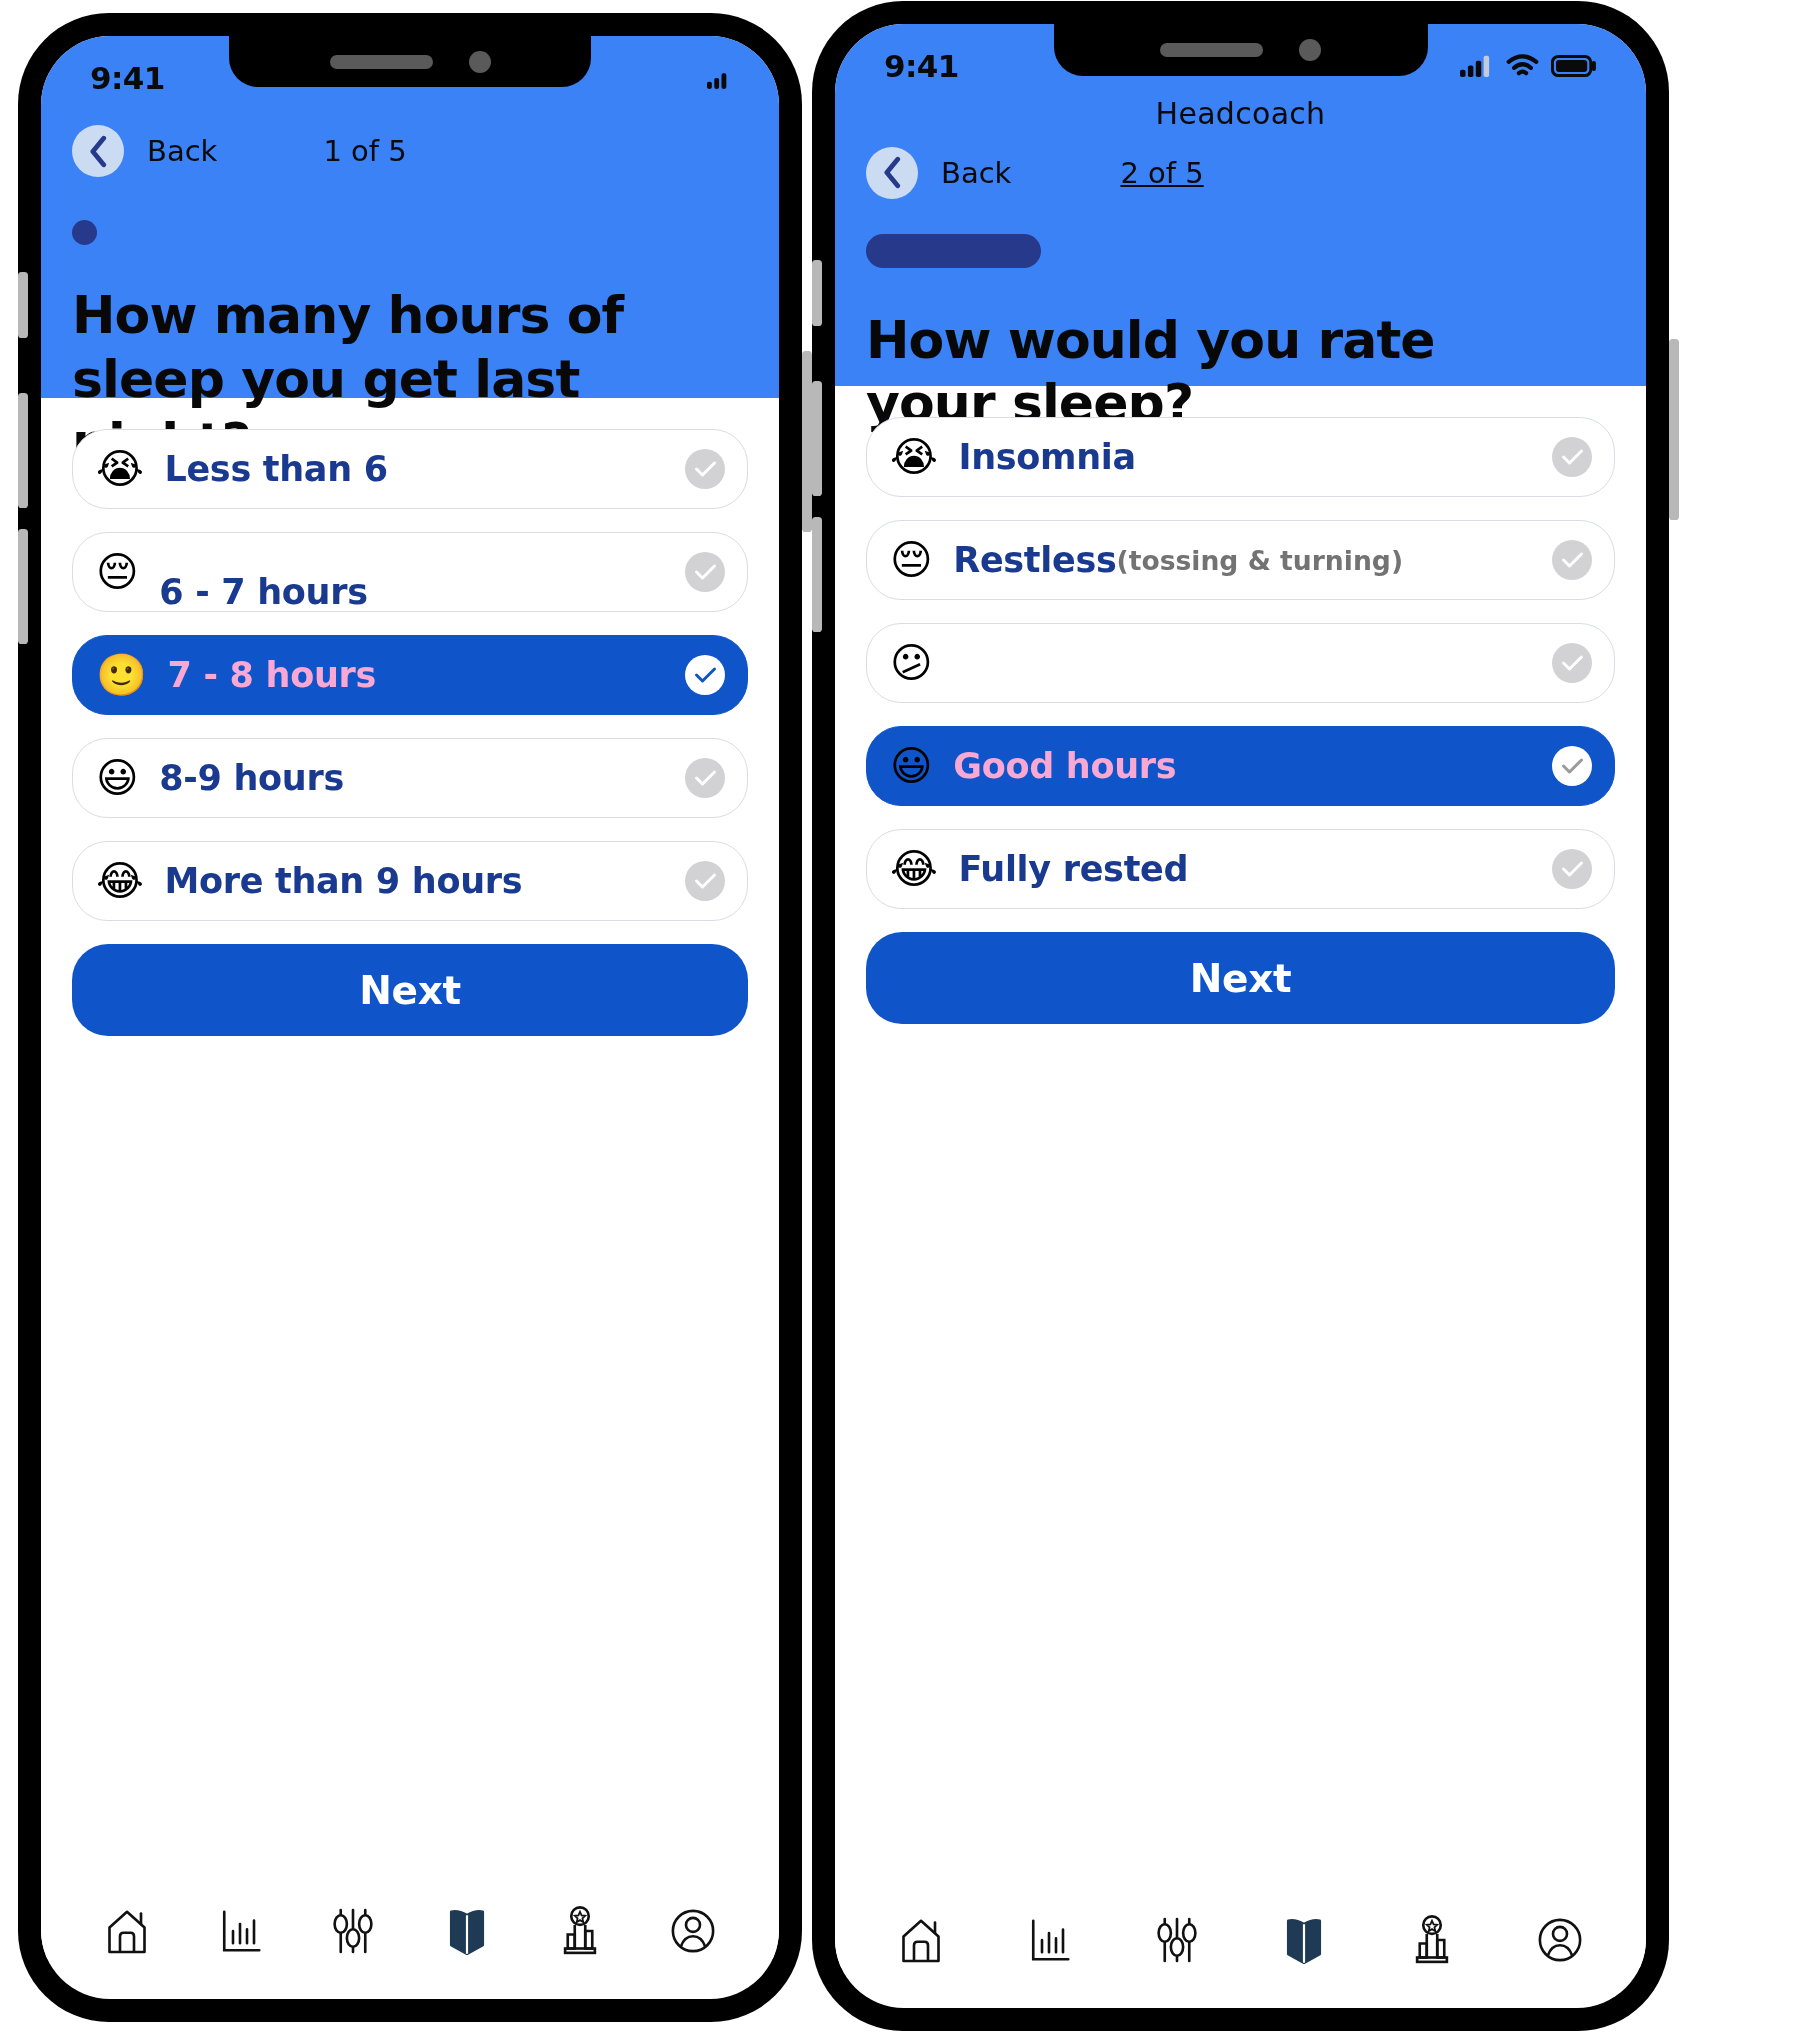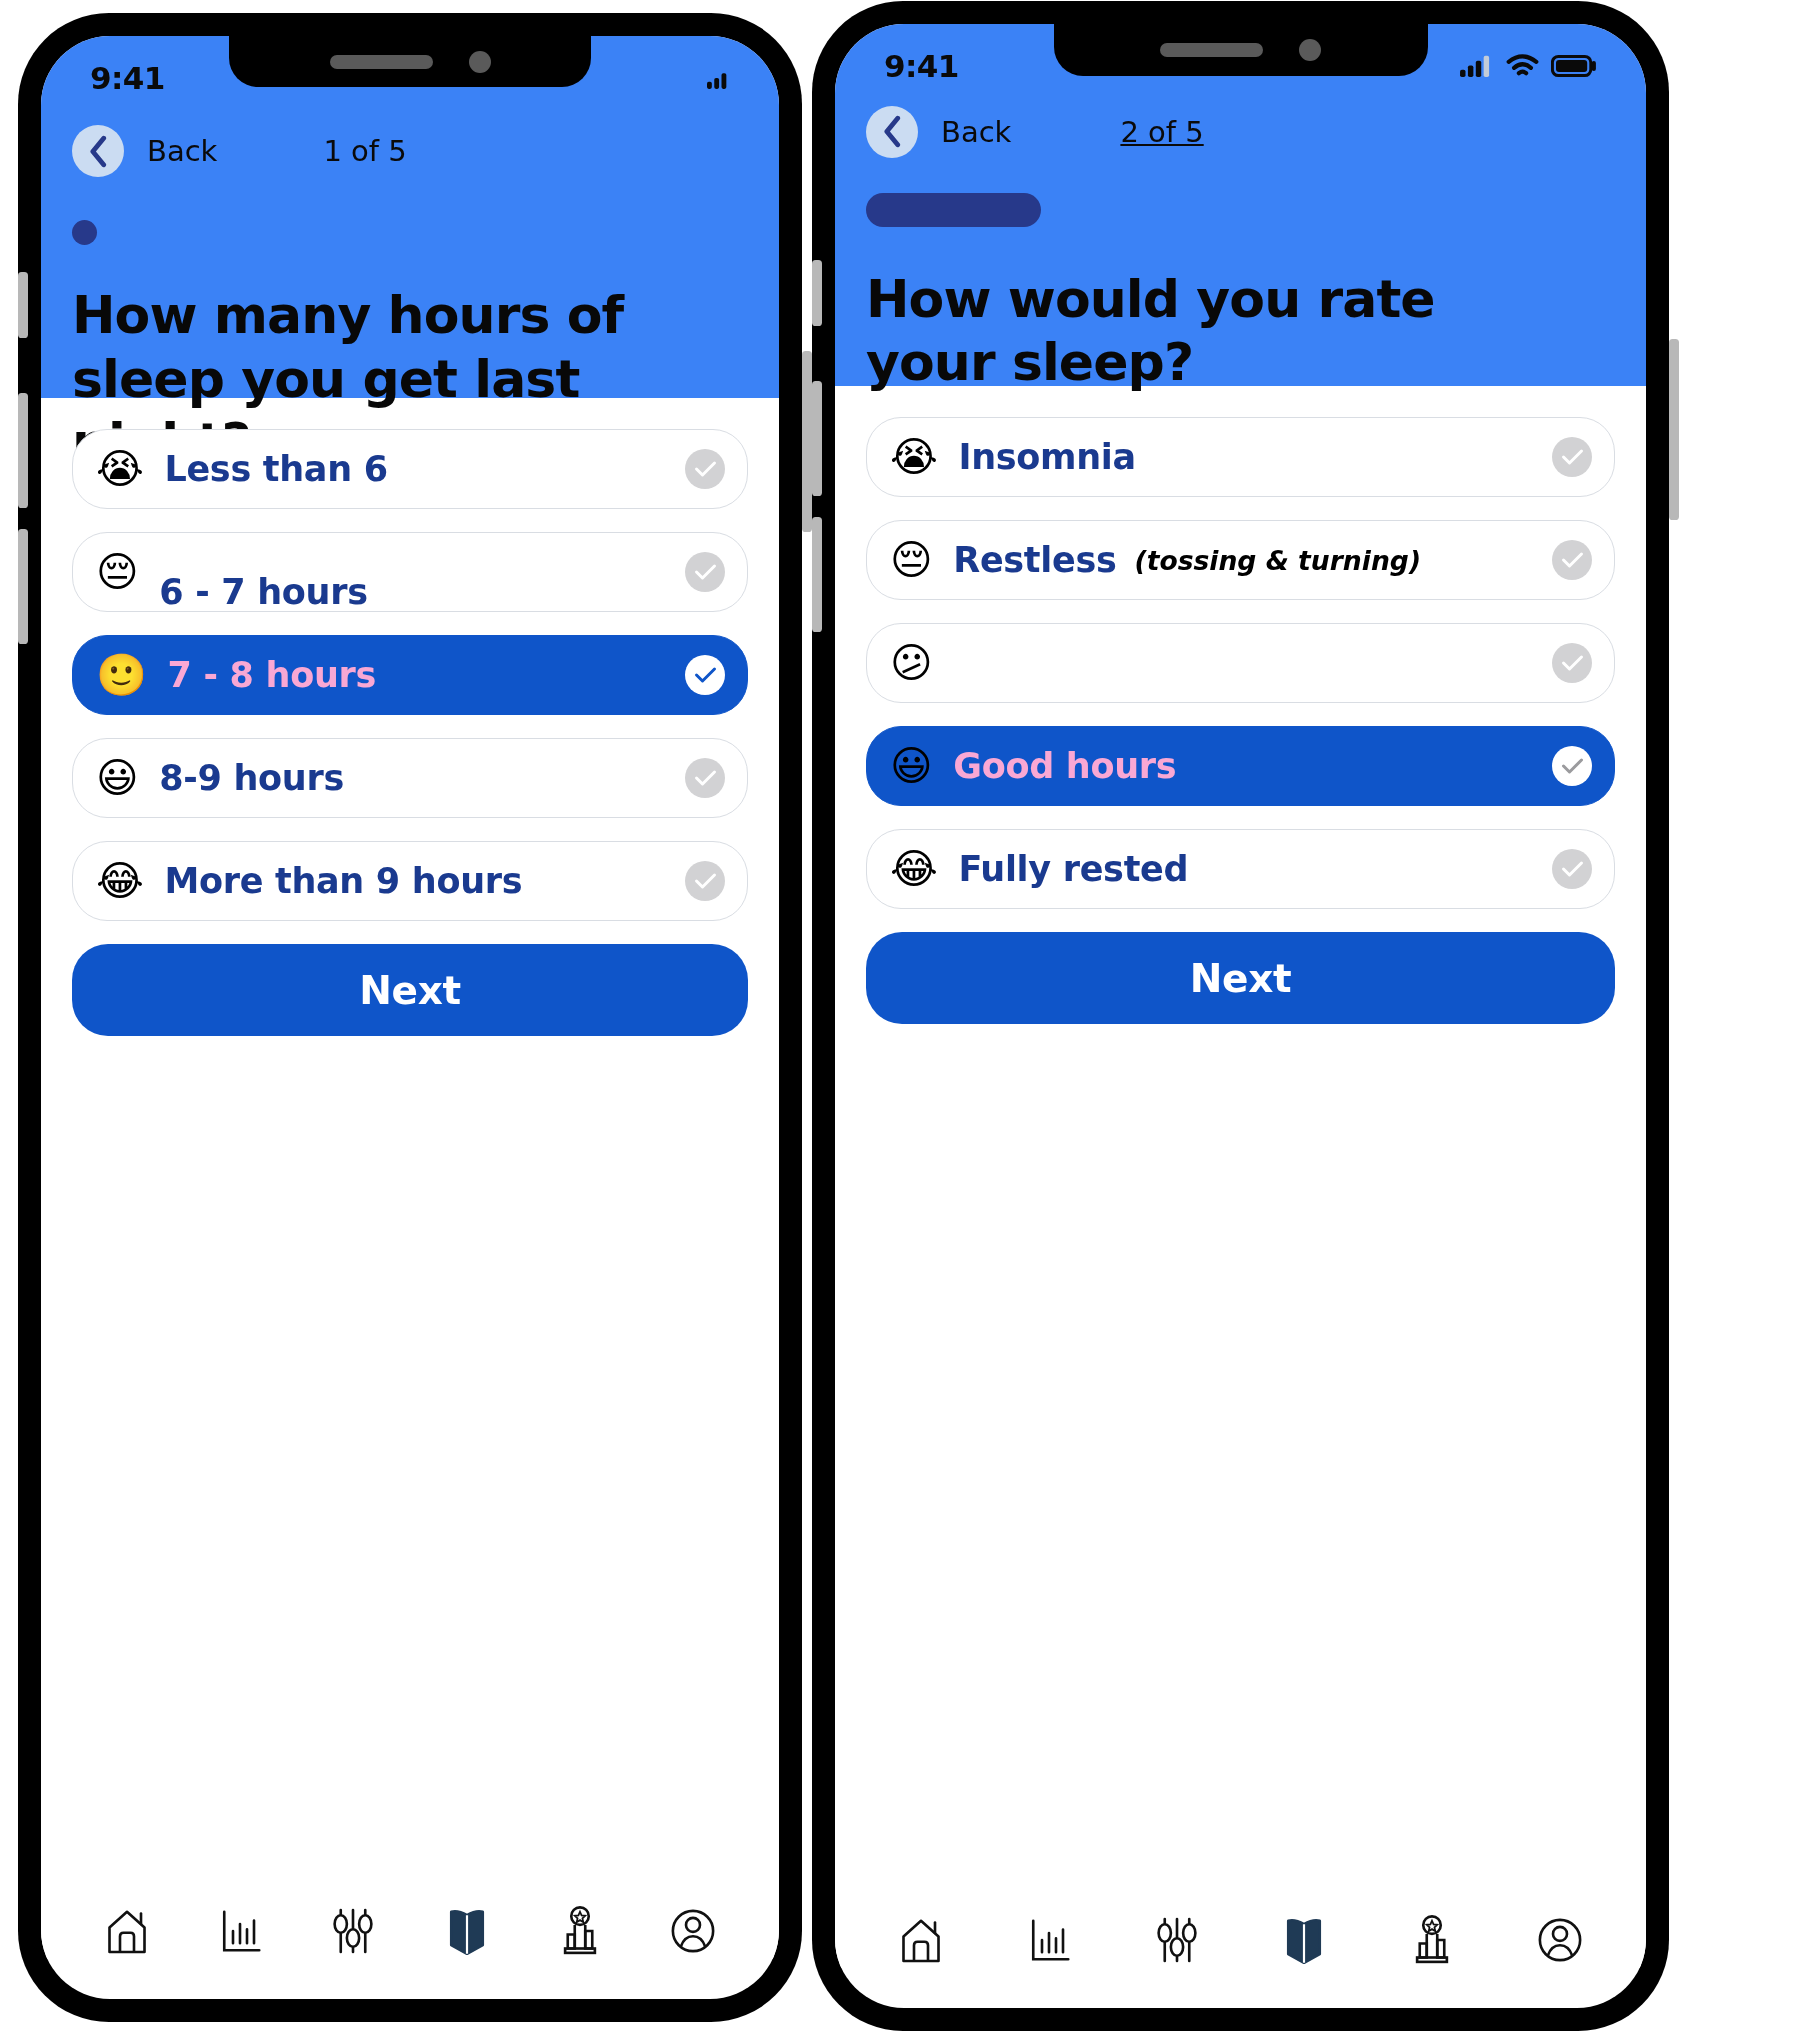--- a/index.html
+++ b/index.html
@@ -195,24 +195,23 @@
     font-size: 35px;
     font-weight: 700;
     color: #1a3a8f;
     letter-spacing: -0.3px;
     white-space: nowrap;
   }
   .opt.selected .opt-label { color: #f9a8d4; }
   .opt-sub {
     font-size: 26.6px;
     font-weight: 700;
-    color: #000000;
-    margin-left: 18px;
+    color: #737373;
+    margin-left: 0;
     white-space: nowrap;
-    font-style: italic;
   }
   .check {
     width: 40px;
     height: 40px;
     border-radius: 50%;
     background: #d2d2d4;
     display: flex;
     align-items: center;
     justify-content: center;
     flex: 0 0 auto;
@@ -422,20 +421,21 @@
             <path d="M21 32 Q27 27 33 32" stroke="#0a0a0a" stroke-width="7" fill="none" stroke-linecap="round"></path>
           </svg>
           <svg width="46" height="24" viewBox="0 0 76 40">
             <rect x="2" y="4" width="64" height="32" rx="10" fill="none" stroke="#0a0a0a" stroke-width="5"></rect>
             <rect x="8" y="10" width="52" height="20" rx="5" fill="#0a0a0a"></rect>
             <path d="M71 15 L71 25" stroke="#0a0a0a" stroke-width="7" stroke-linecap="round"></path>
           </svg>
         </div>
       </div>
 
+      <div class="app-title" style="margin-top:6px;">Headcoach</div>
 
       <div class="navrow" style="margin-top:15.7px;">
         <div class="back-circle">
           <svg width="20.5" height="33" viewBox="0 0 34 54">
             <path d="M26 5 L8 27 L26 49" stroke="#27398a" stroke-width="8" fill="none" stroke-linecap="round" stroke-linejoin="round"></path>
           </svg>
         </div>
         <div class="back-label">Back</div>
         <div class="step-label" style="margin-left:109px;text-decoration:underline;">2 of 5</div>
       </div>

